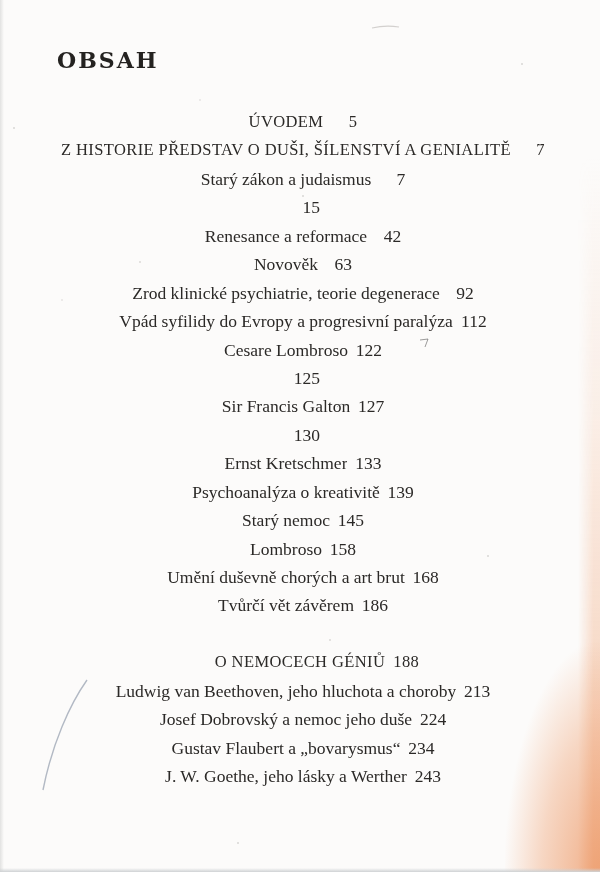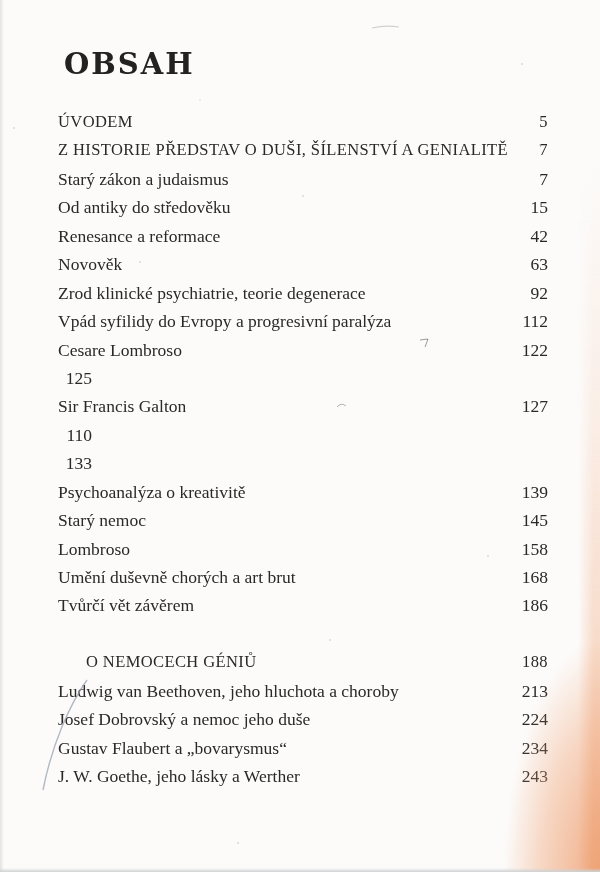--- a/index.html
+++ b/index.html
@@ -6,35 +6,35 @@
   .page {
     position:relative;
     width:600px; height:872px;
     background:#fcfbfa;
     overflow:hidden;
     font-family:"Liberation Serif", serif;
     color:#2b2927;
   }
   .page-title {
     position:absolute;
-    left:64px; top:47px;
+    left:57px; top:47px;
     margin:0;
     font-family:"DejaVu Serif", serif;
     font-weight:bold;
-    font-size:29px;
+    font-size:22px;
     letter-spacing:2px;
     color:#242220;
   }
   .toc {
     position:absolute;
     left:58px; right:52px; top:108px;
   }
   .toc-row {
     display:flex;
-    justify-content:space-between;
+    justify-content:center;
     align-items:baseline;
     height:28.45px;
     line-height:28.45px;
     font-size:17.5px;
     white-space:nowrap;
   }
   .toc-row.caps {
     font-size:16.5px;
     letter-spacing:0.4px;
   }
@@ -91,21 +91,20 @@
     </div>
       <div class="toc-row caps">
       <span class="label">Z HISTORIE PŘEDSTAV O DUŠI, ŠÍLENSTVÍ A GENIALITĚ</span>
       <span class="pagenum">7</span>
     </div>
       <div class="toc-row">
       <span class="label">Starý zákon a judaismus</span>
       <span class="pagenum">7</span>
     </div>
       <div class="toc-row">
-      <span class="label">Od antiky do středověku</span>
       <span class="pagenum">15</span>
     </div>
       <div class="toc-row">
       <span class="label">Renesance a reformace</span>
       <span class="pagenum">42</span>
     </div>
       <div class="toc-row">
       <span class="label">Novověk</span>
       <span class="pagenum">63</span>
     </div>
@@ -122,23 +121,24 @@
       <span class="pagenum">122</span>
     </div>
       <div class="toc-row">
       <span class="pagenum">125</span>
     </div>
       <div class="toc-row">
       <span class="label">Sir Francis Galton</span>
       <span class="pagenum">127</span>
     </div>
       <div class="toc-row">
-      <span class="pagenum">110</span>
-    </div>
-      <div class="toc-row">
+      <span class="pagenum">130</span>
+    </div>
+      <div class="toc-row">
+      <span class="label">Ernst Kretschmer</span>
       <span class="pagenum">133</span>
     </div>
       <div class="toc-row">
       <span class="label">Psychoanalýza o kreativitě</span>
       <span class="pagenum">139</span>
     </div>
       <div class="toc-row">
       <span class="label">Starý nemoc</span>
       <span class="pagenum">145</span>
     </div>

